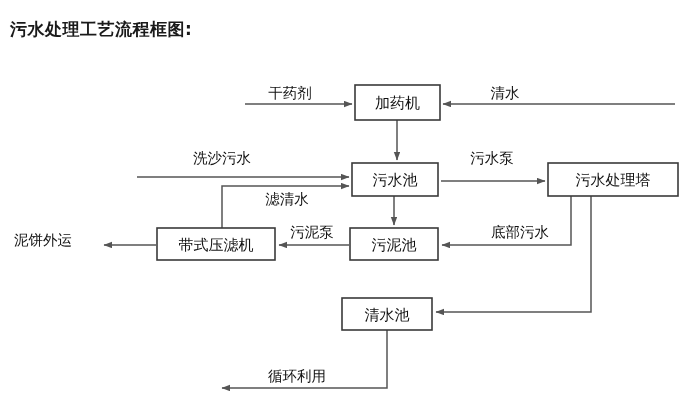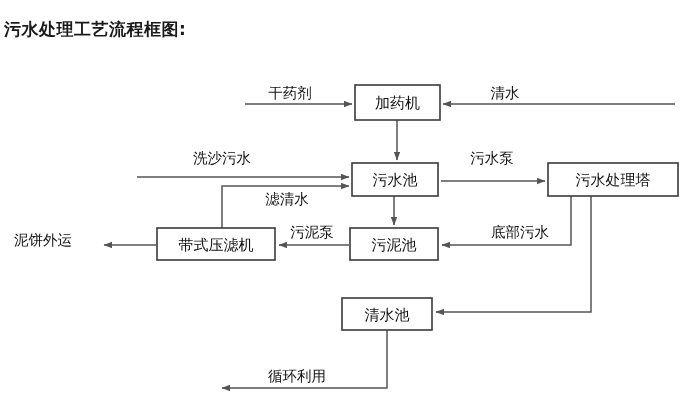--- a/index.html
+++ b/index.html
@@ -15,21 +15,21 @@
     color: #000000;
   }
   #diagram-root {
     position: relative;
     width: 700px;
     height: 420px;
     background: #ffffff;
   }
   #page-title {
     position: absolute;
-    left: 4px;
+    left: 10px;
     top: 18px;
     font-size: 17px;
     font-weight: bold;
     letter-spacing: 0.5px;
     color: #1a1a1a;
     white-space: nowrap;
   }
   svg#flow-canvas {
     position: absolute;
     left: 0;

